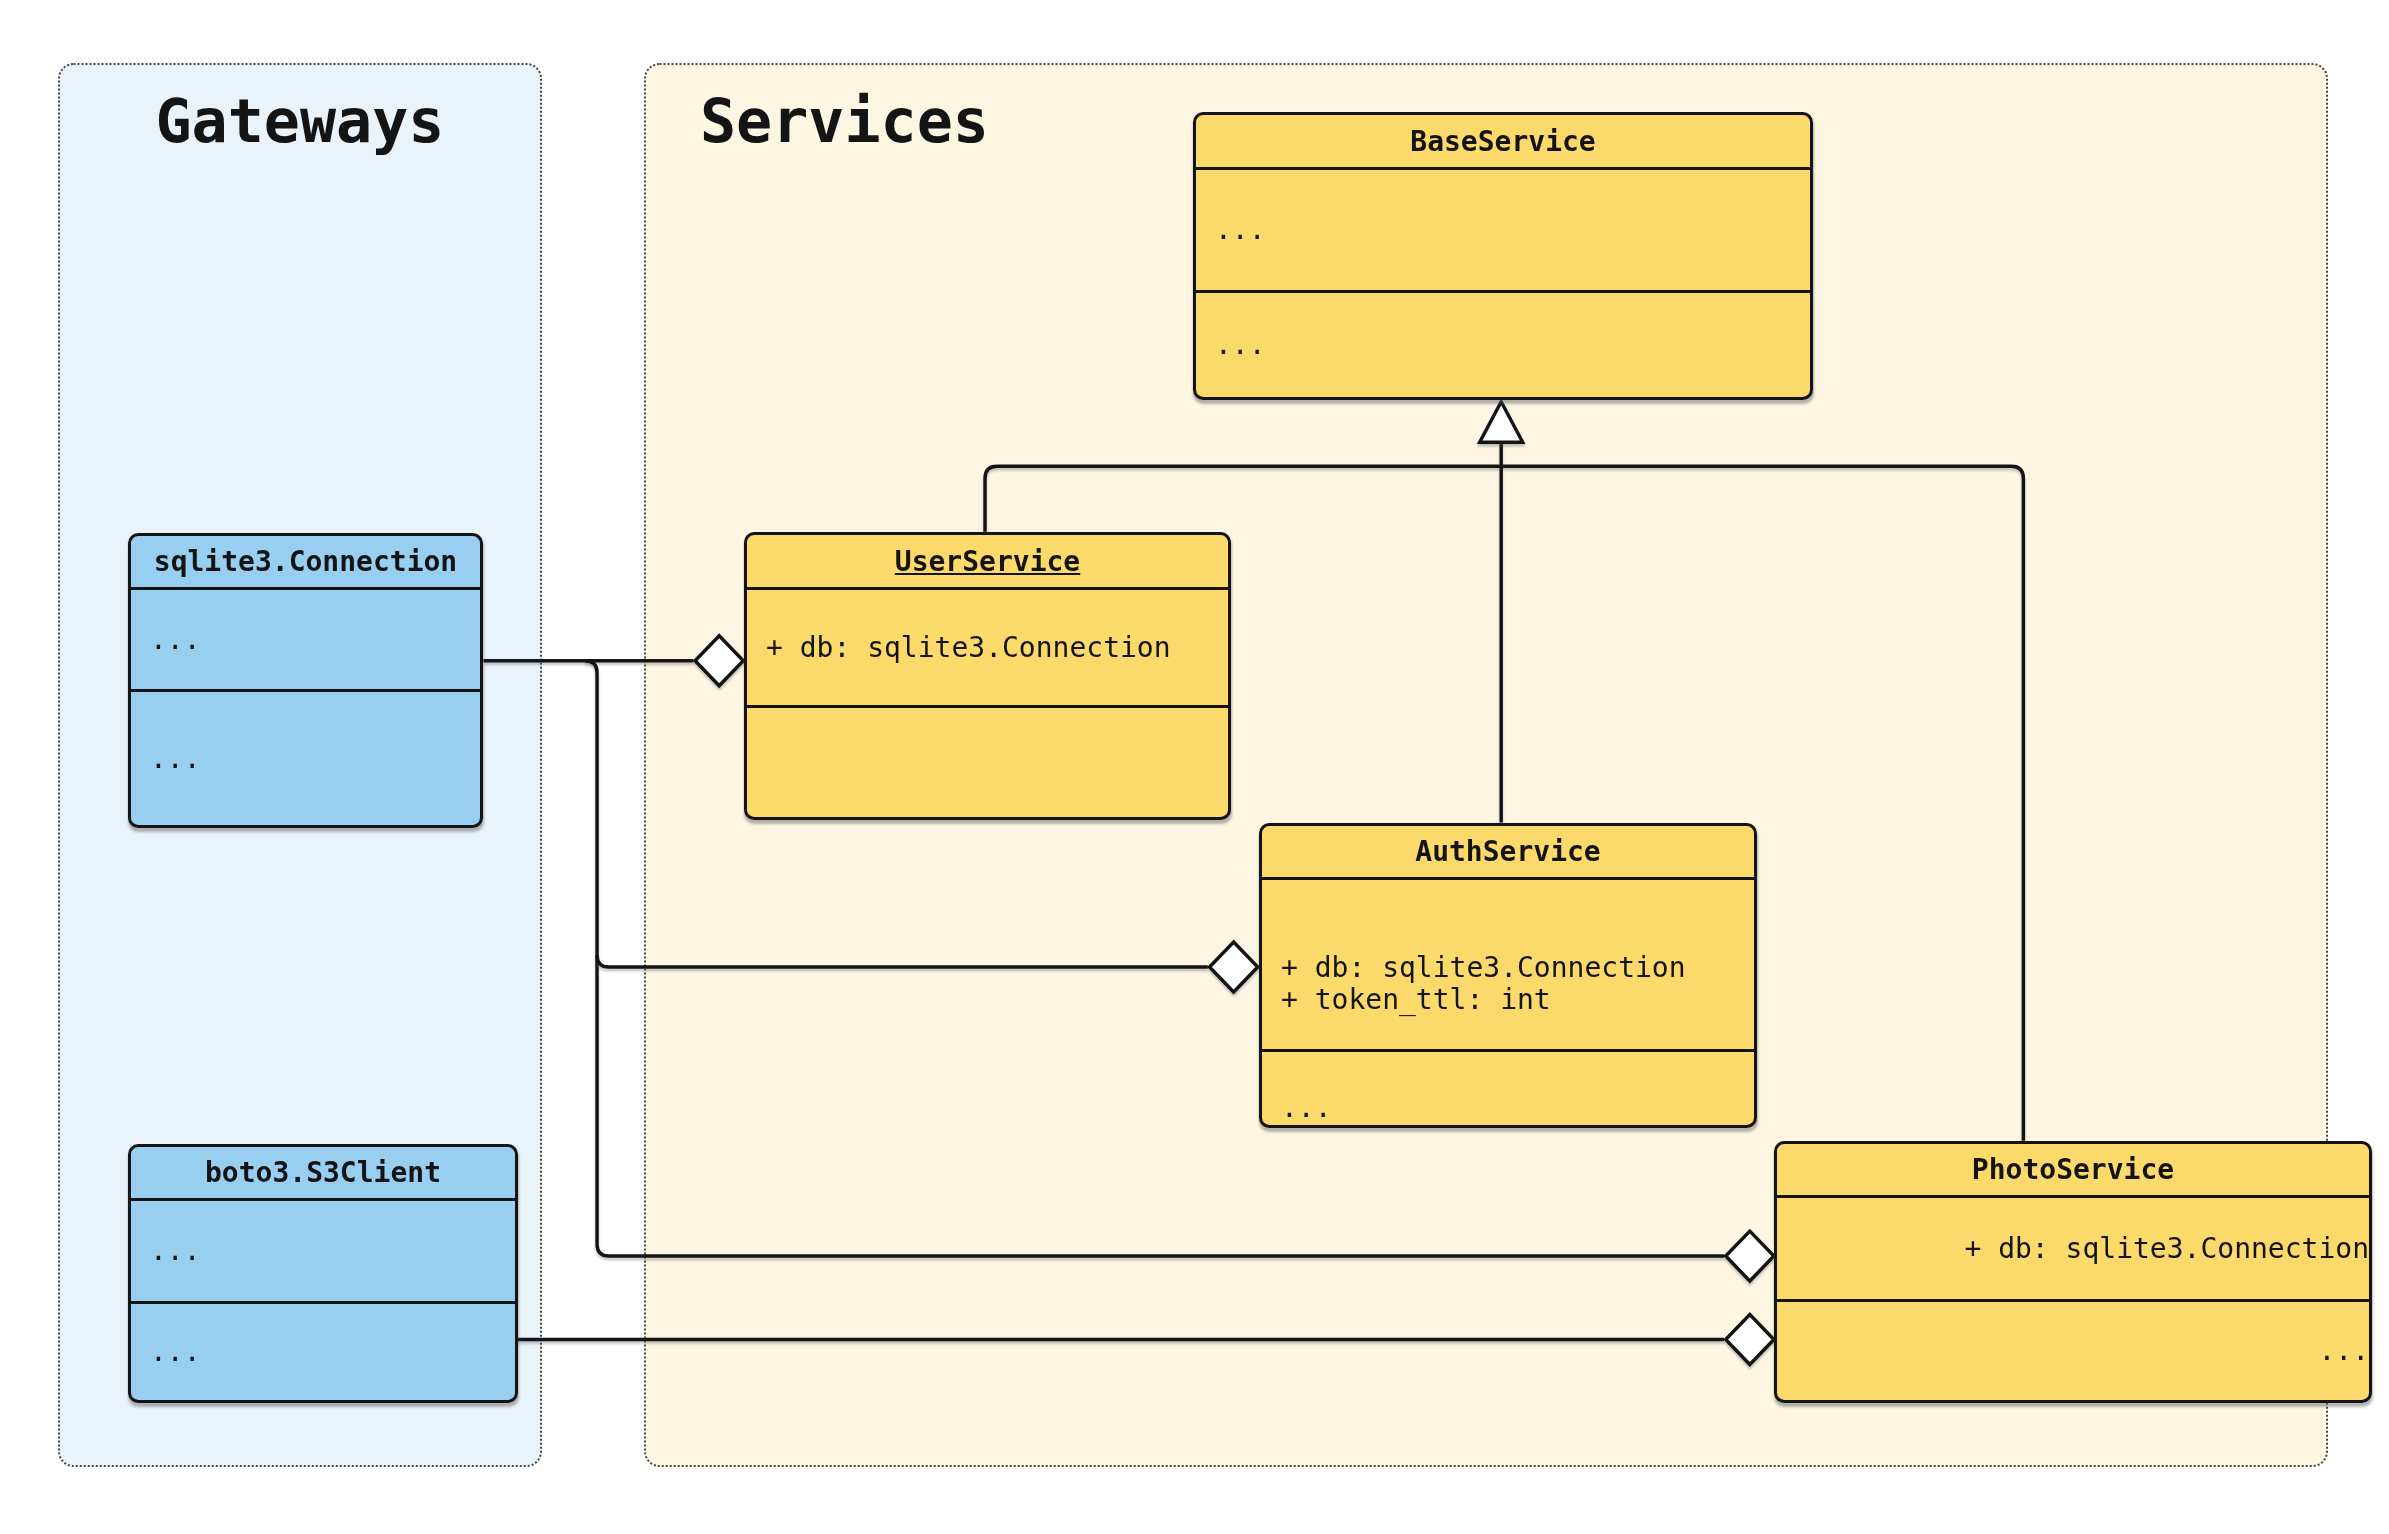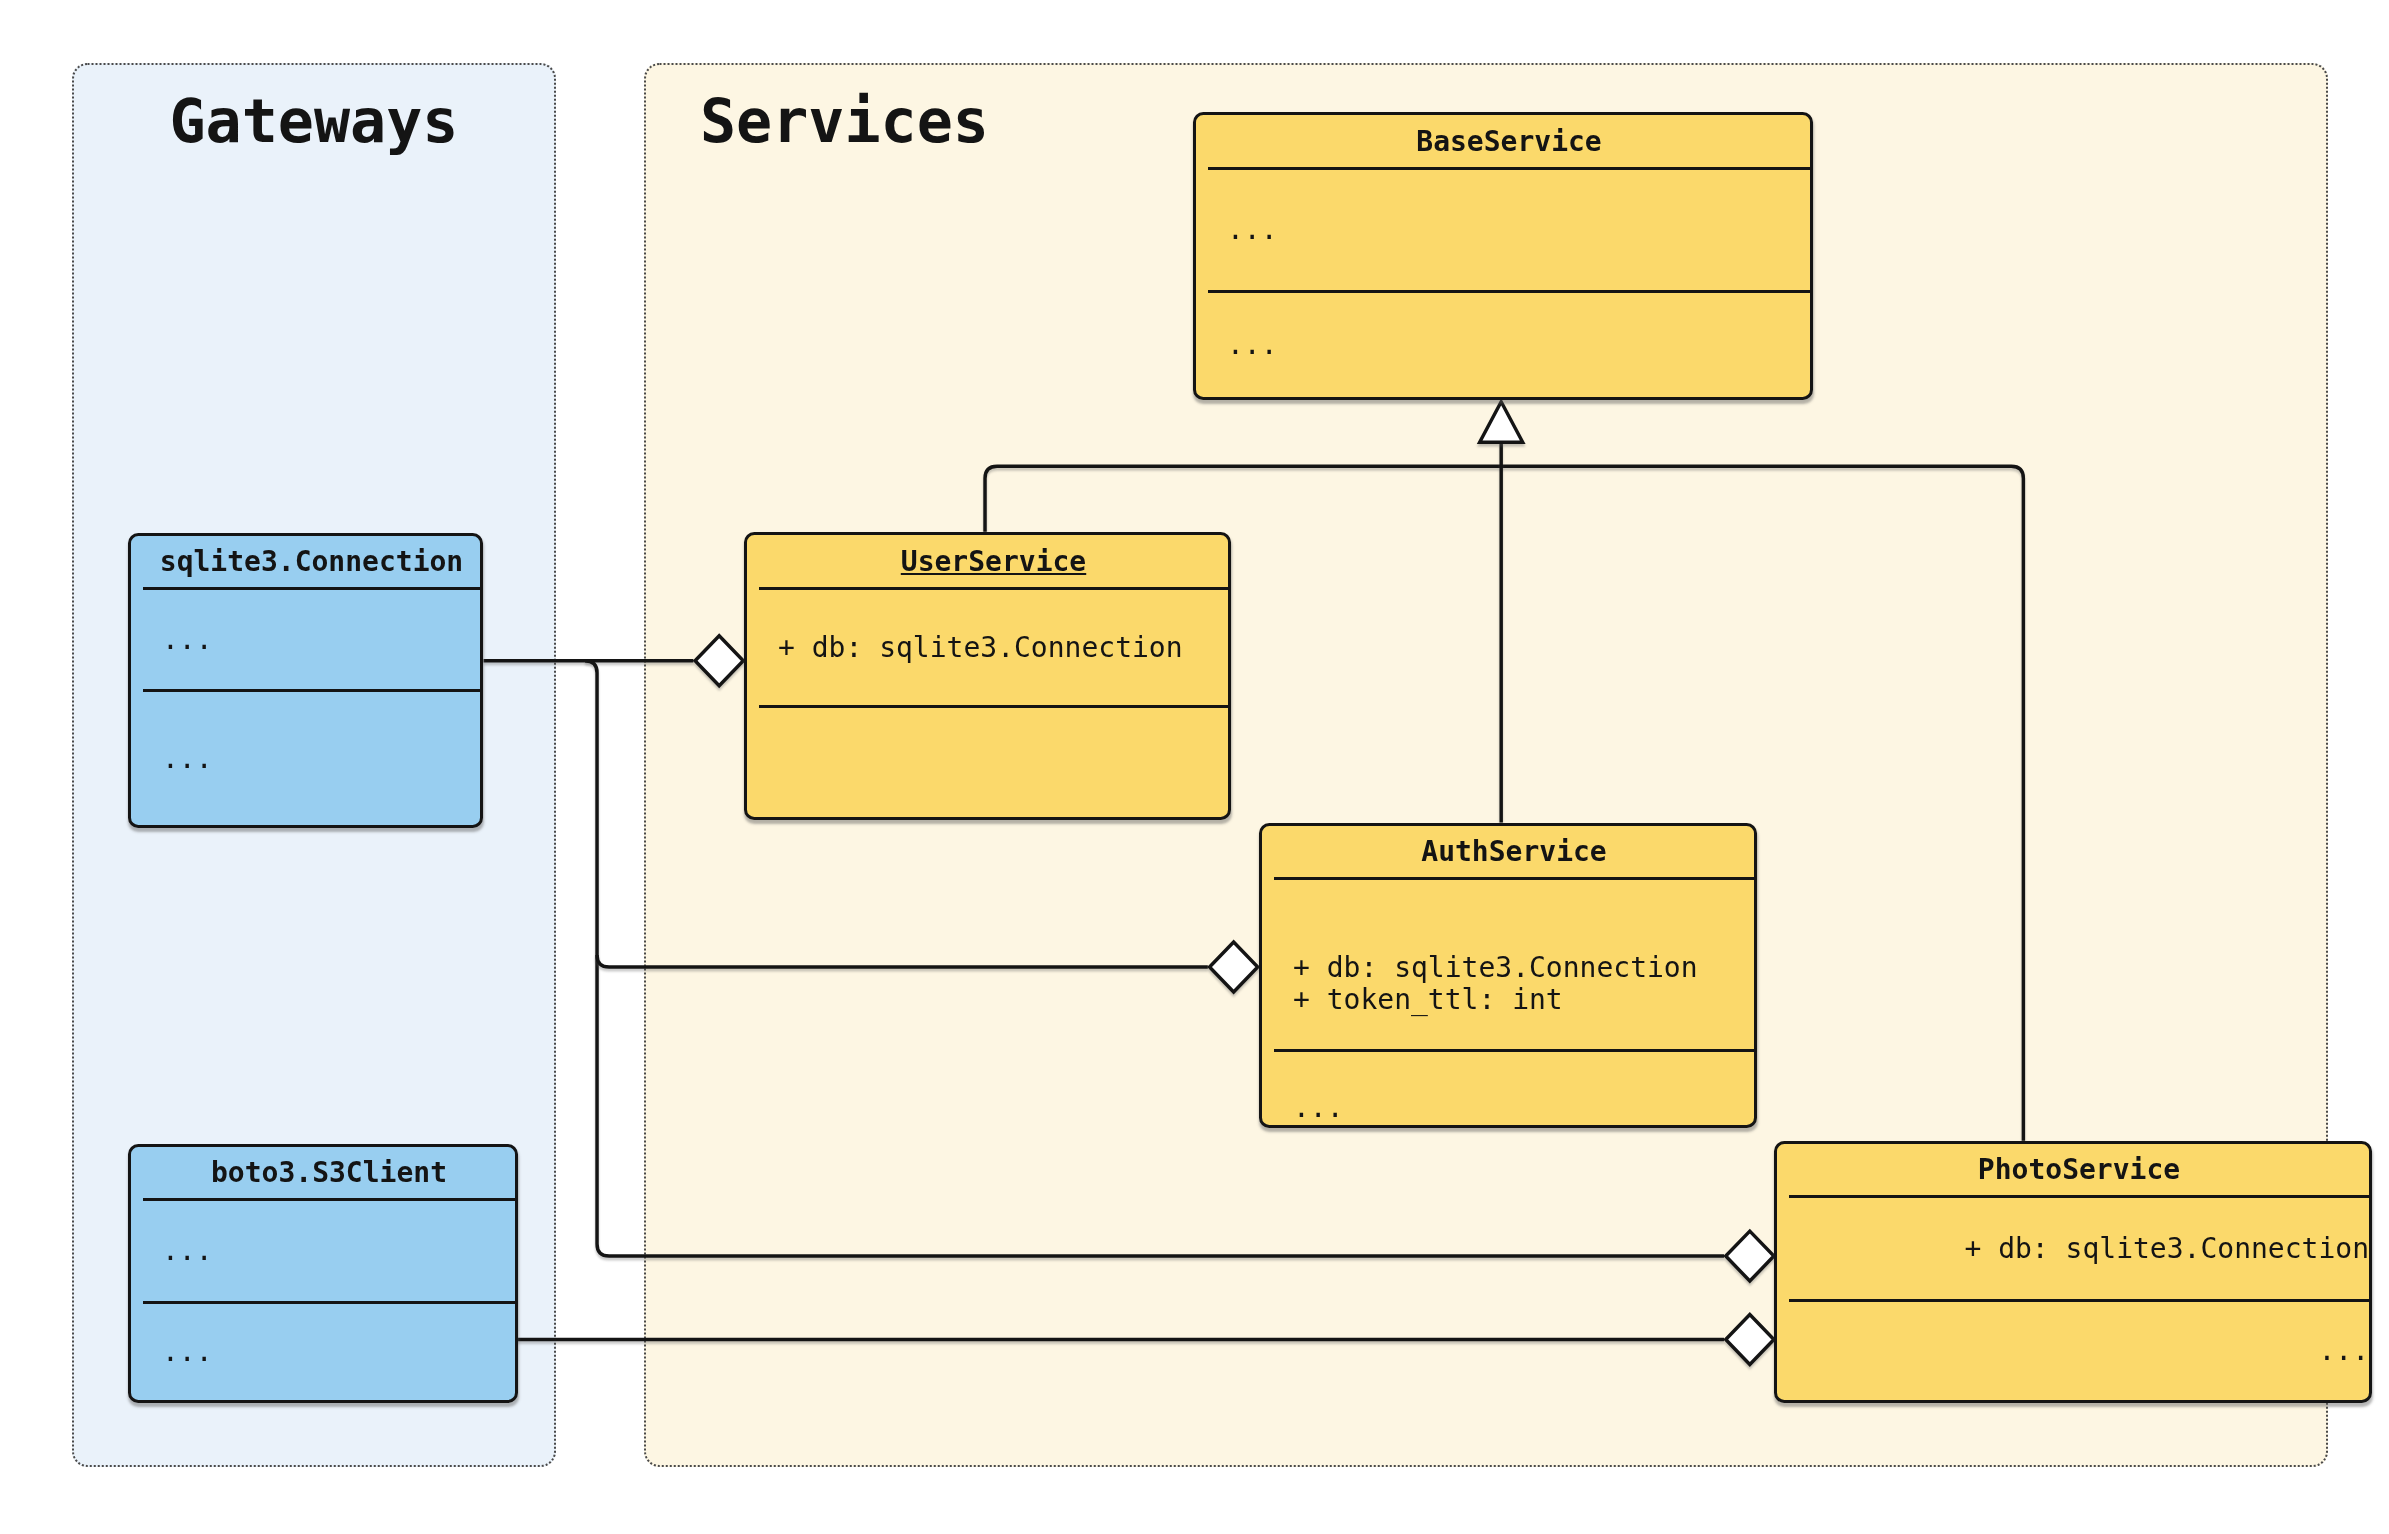--- a/index.html
+++ b/index.html
@@ -12,21 +12,21 @@
     font-family: "DejaVu Sans Mono", "Liberation Mono", monospace;
     color: #141414;
     overflow: hidden;
   }
   .group {
     position: absolute;
     border: 2.6px dotted #4a4a4a;
     border-radius: 15.5px;
   }
   .group-gateways {
-    left: 72px; top: 63px; width: 484px; height: 1404px;
+    left: 58px; top: 63px; width: 484px; height: 1404px;
     background: #EAF2FA;
   }
   .group-services {
     left: 644px; top: 63px; width: 1684px; height: 1404px;
     background: #FDF6E3;
   }
   .group-title {
     position: absolute;
     top: 20.7px;
     font-size: 60px;
@@ -50,21 +50,20 @@
   .cbox {
     position: absolute;
     z-index: 3;
     background: #FBD96B;
     border: 3.4px solid #141414;
     border-radius: 10.3px;
     box-shadow: 0.9px 3.4px 2.6px rgba(90,90,90,0.45);
     display: flex;
     flex-direction: column;
     overflow: hidden;
-    padding-left: 12px;
   }
   .cbox.blue { background: #98CEF0; }
   .cbox .title {
     flex: none;
     border-bottom: 3.4px solid #141414;
     display: flex;
     align-items: center;
     justify-content: center;
     font-weight: bold;
     font-size: 28px;

